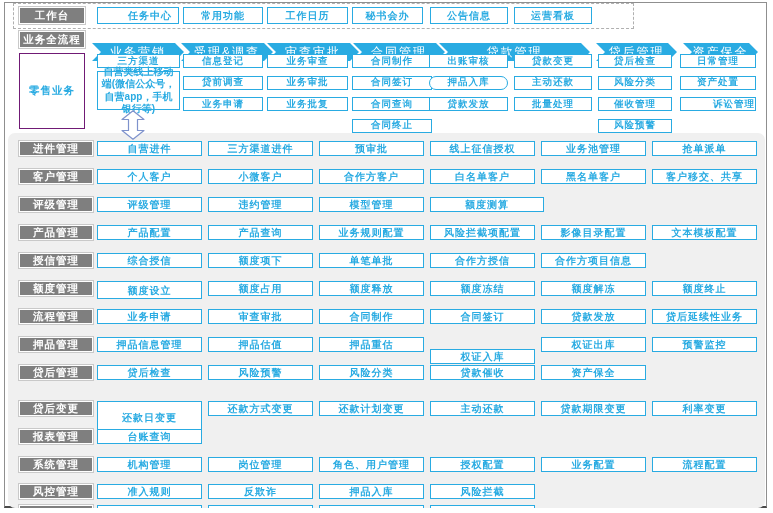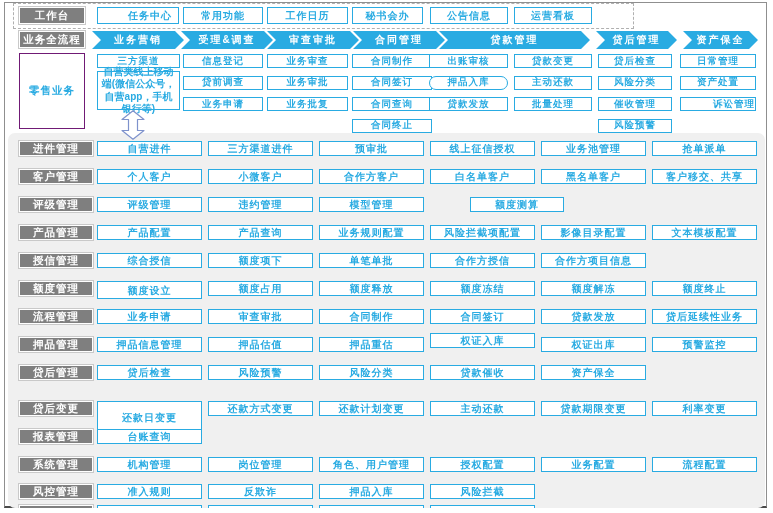--- a/index.html
+++ b/index.html
@@ -7,23 +7,23 @@
   #frame{position:absolute;left:4px;top:2px;width:763px;height:506px;border:1px solid #8f8f8f;border-bottom:2px solid #4a4a4a;box-sizing:border-box;pointer-events:none;}
   .dash-group{position:absolute;border:1px dashed #b0b0b0;box-sizing:border-box;}
   .gbox{position:absolute;background:#7f7f7f;color:#fff;font-size:10.5px;font-weight:bold;
         display:flex;align-items:center;justify-content:center;box-sizing:border-box;
         border:1px solid #ffffff;box-shadow:0 0 0 1px #c9c9c9;letter-spacing:1px;}
   .btn{position:absolute;background:#fff;border:1px solid #29abe2;color:#29abe2;font-size:10px;
        font-weight:bold;display:flex;align-items:center;justify-content:center;box-sizing:border-box;
        text-align:center;letter-spacing:1px;line-height:1.1;}
   .btn.small{font-size:9.5px;}
   .btn.multi{font-size:10px;letter-spacing:0;padding:2px 2px;line-height:1.25;}
-  .chev{position:absolute;background:#29abe2;color:#fff;font-size:10px;font-weight:bold;
+  .chev{position:absolute;background:#29abe2;color:#fff;font-size:12px;font-weight:normal;
         display:flex;align-items:center;justify-content:center;letter-spacing:2px;
-        clip-path:polygon(0 0,calc(100% - 9px) 0,100% 50%,calc(100% - 9px) 100%,0 100%,9px 50%);}
+        clip-path:polygon(0 0,calc(100% - 9px) 0,100% 50%,calc(100% - 9px) 100%,0 100%,9px 50%);margin-top:12px;}
   .retail-box{position:absolute;background:#fff;border:1px solid #701a75;color:#29abe2;
         font-size:10.5px;font-weight:bold;display:flex;align-items:center;justify-content:center;
         box-sizing:border-box;letter-spacing:1px;}
   #panel{position:absolute;left:8px;top:133px;width:757px;height:375px;background:#f0f0f0;
         border-radius:7px;overflow:hidden;}
   #connector{position:absolute;left:121px;top:110px;width:24px;height:30px;z-index:3;}
 </style>
 </head>
 <body>
 
@@ -99,21 +99,21 @@
       <div class="btn" style="left: 89px; top: 36px; width: 105px; height: 15px;">个人客户</div>
       <div class="btn" style="left: 200px; top: 36px; width: 105px; height: 15px;">小微客户</div>
       <div class="btn" style="left: 311px; top: 36px; width: 105px; height: 15px;">合作方客户</div>
       <div class="btn" style="left: 422px; top: 36px; width: 105px; height: 15px;">白名单客户</div>
       <div class="btn" style="left: 533px; top: 36px; width: 105px; height: 15px;">黑名单客户</div>
       <div class="btn" style="left: 644px; top: 36px; width: 105px; height: 15px;">客户移交、共享</div>
       <div class="gbox" style="left: 11px; top: 64px; width: 74px; height: 15px;">评级管理</div>
       <div class="btn" style="left: 89px; top: 64px; width: 105px; height: 15px;">评级管理</div>
       <div class="btn" style="left: 200px; top: 64px; width: 105px; height: 15px;">违约管理</div>
       <div class="btn" style="left: 311px; top: 64px; width: 105px; height: 15px;">模型管理</div>
-      <div class="btn" style="left: 422px; top: 64px; width: 94px; height: 15px; margin-left: 40px;">额度测算</div>
+      <div class="btn" style="left: 422px; top: 64px; width: 114px; height: 15px;">额度测算</div>
       <div class="gbox" style="left: 11px; top: 92px; width: 74px; height: 15px;">产品管理</div>
       <div class="btn" style="left: 89px; top: 92px; width: 105px; height: 15px;">产品配置</div>
       <div class="btn" style="left: 200px; top: 92px; width: 105px; height: 15px;">产品查询</div>
       <div class="btn" style="left: 311px; top: 92px; width: 105px; height: 15px;">业务规则配置</div>
       <div class="btn" style="left: 422px; top: 92px; width: 105px; height: 15px;">风险拦截项配置</div>
       <div class="btn" style="left: 533px; top: 92px; width: 105px; height: 15px;">影像目录配置</div>
       <div class="btn" style="left: 644px; top: 92px; width: 105px; height: 15px;">文本模板配置</div>
       <div class="gbox" style="left: 11px; top: 120px; width: 74px; height: 15px;">授信管理</div>
       <div class="btn" style="left: 89px; top: 120px; width: 105px; height: 15px;">综合授信</div>
       <div class="btn" style="left: 200px; top: 120px; width: 105px; height: 15px;">额度项下</div>
@@ -131,21 +131,21 @@
       <div class="btn" style="left: 89px; top: 176px; width: 105px; height: 15px;">业务申请</div>
       <div class="btn" style="left: 200px; top: 176px; width: 105px; height: 15px;">审查审批</div>
       <div class="btn" style="left: 311px; top: 176px; width: 105px; height: 15px;">合同制作</div>
       <div class="btn" style="left: 422px; top: 176px; width: 105px; height: 15px;">合同签订</div>
       <div class="btn" style="left: 533px; top: 176px; width: 105px; height: 15px;">贷款发放</div>
       <div class="btn" style="left: 644px; top: 176px; width: 105px; height: 15px;">贷后延续性业务</div>
       <div class="gbox" style="left: 11px; top: 204px; width: 74px; height: 15px;">押品管理</div>
       <div class="btn" style="left: 89px; top: 204px; width: 105px; height: 15px;">押品信息管理</div>
       <div class="btn" style="left: 200px; top: 204px; width: 105px; height: 15px;">押品估值</div>
       <div class="btn" style="left: 311px; top: 204px; width: 105px; height: 15px;">押品重估</div>
-      <div class="btn" style="left: 422px; top: 200px; width: 105px; height: 15px;">权证入库</div>
+      <div class="btn" style="left: 422px; top: 216px; width: 105px; height: 15px;">权证入库</div>
       <div class="btn" style="left: 533px; top: 204px; width: 105px; height: 15px;">权证出库</div>
       <div class="btn" style="left: 644px; top: 204px; width: 105px; height: 15px;">预警监控</div>
       <div class="gbox" style="left: 11px; top: 232px; width: 74px; height: 15px;">贷后管理</div>
       <div class="btn" style="left: 89px; top: 232px; width: 105px; height: 15px;">贷后检查</div>
       <div class="btn" style="left: 200px; top: 232px; width: 105px; height: 15px;">风险预警</div>
       <div class="btn" style="left: 311px; top: 232px; width: 105px; height: 15px;">风险分类</div>
       <div class="btn" style="left: 422px; top: 232px; width: 105px; height: 15px;">贷款催收</div>
       <div class="btn" style="left: 533px; top: 232px; width: 105px; height: 15px;">资产保全</div>
       <div class="gbox" style="left: 11px; top: 268px; width: 74px; height: 15px;">贷后变更</div>
       <div class="btn" style="left: 89px; top: 268px; width: 105px; height: 32px; text-align: center;">还款日变更</div>

